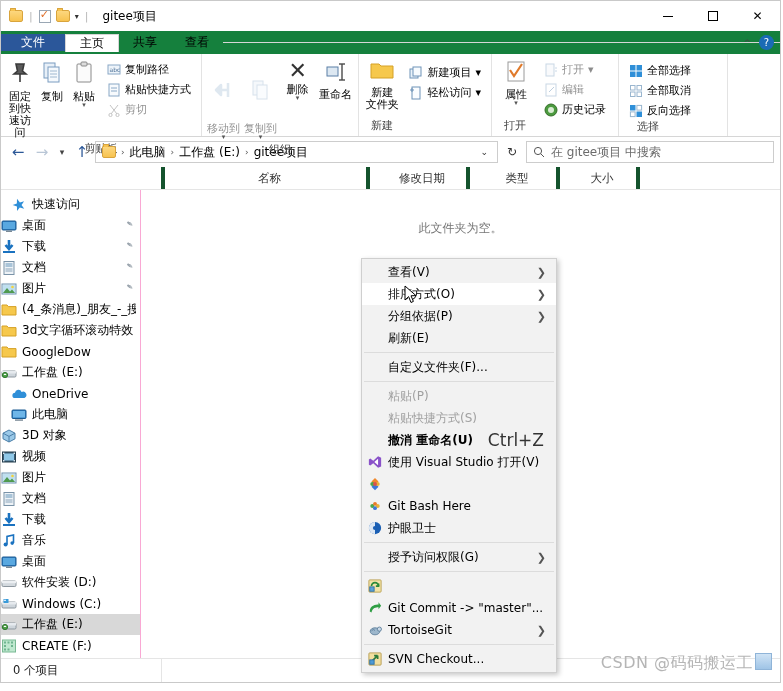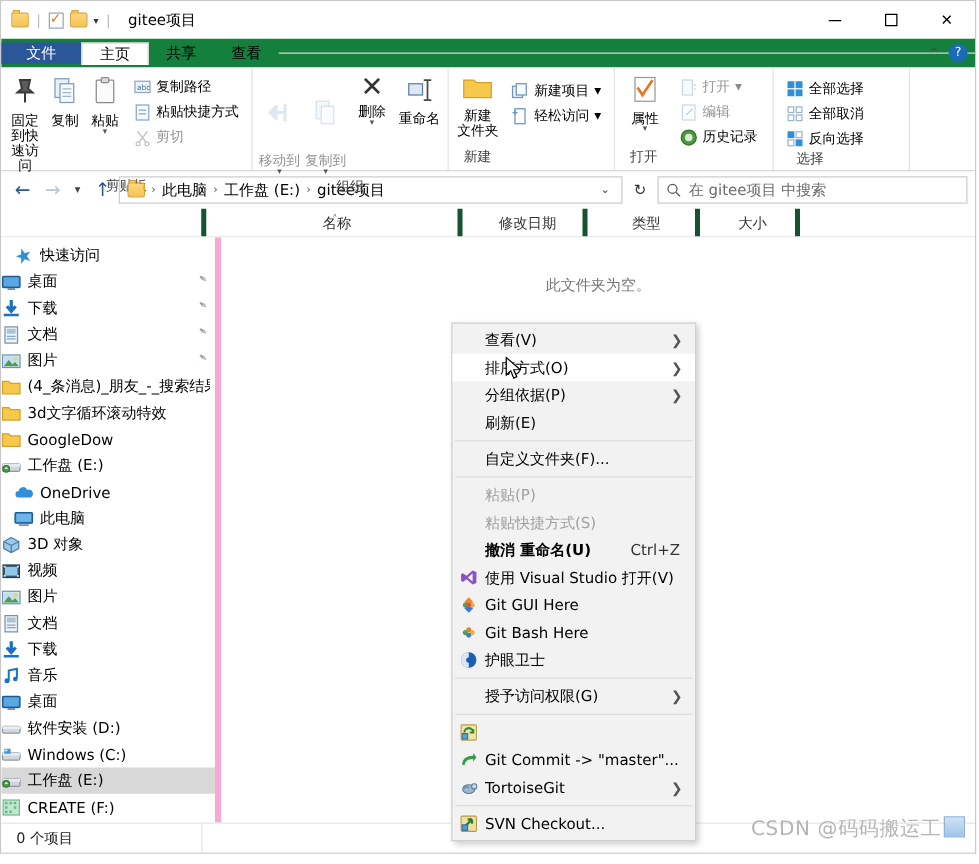--- a/index.html
+++ b/index.html
@@ -247,22 +247,22 @@
     font-size: 9px; color: #777;
   }
 
   
   .body {
     display: flex;
     height: 477px;
     position: relative;
   }
   .sidebar {
-    width: 176px;
-    border-right: 5px solid #f9a8d4;
+    width: 140px;
+    border-right: 1px solid #f9a8d4;
     overflow: hidden;
     padding-top: 4px;
     box-sizing: border-box;
     background: #fff;
     text-align: center;
   }
   .navitem {
     height: 21px;
     display: flex; align-items: center;
     font-size: 12px; color: #000;
@@ -343,21 +343,21 @@
     cursor: default;
     position: relative;
   }
   .mi.hl { background: #ffffff; }
   .mi.dis .mlabel { color: #a0a0a0; }
   .mi .micon {
     width: 26px; flex: 0 0 26px;
     display: flex; align-items: center; justify-content: center;
   }
   .mi .mlabel { flex: 1; white-space: nowrap; overflow: hidden; }
-  .mi .maccel { color: #333; font-size: 12px; padding-right: 10px; }
+  .mi .maccel { color: #333; font-size: 17px; padding-right: 10px; }
   .mi .marrow { font-size: 11px; color: #555; padding-right: 8px; }
   .msep { height: 1px; background: #dcdcdc; margin: 3px 2px 3px 2px; }
 
   
   .sq { width: 14px; height: 14px; display:block; }
 
   
   .cursor {
     position: absolute;
     left: 403px; top: 284px;
@@ -988,21 +988,20 @@
             <g>
               <path d="M8 1 L12 5 L8 9 L4 5 Z" fill="#f0882b"></path>
               <path d="M8 7 L12 11 L8 15 L4 11 Z" fill="#3c78d8"></path>
               <path d="M4 5 L8 9 L4 13 L0.5 9 Z" fill="#4ca64c" opacity="0"></path>
               <circle cx="5" cy="8" r="2.4" fill="#4ca64c"></circle>
               <circle cx="11" cy="8" r="2.4" fill="#e8b23a"></circle>
               <circle cx="8" cy="8" r="2.2" fill="#d9534f"></circle>
             </g>
           </svg>
         </span>
-        <span class="mlabel">Git GUI Here</span>
       </div>
       <div class="mi">
         <span class="micon">
           <svg width="14" height="14" viewBox="0 0 16 16">
             <g>
               <circle cx="5" cy="8" r="2.4" fill="#4ca64c"></circle>
               <circle cx="11" cy="8" r="2.4" fill="#e8b23a"></circle>
               <circle cx="8" cy="5.5" r="2.2" fill="#e87a2a"></circle>
               <circle cx="8" cy="10.5" r="2.2" fill="#3c78d8"></circle>
             </g>

